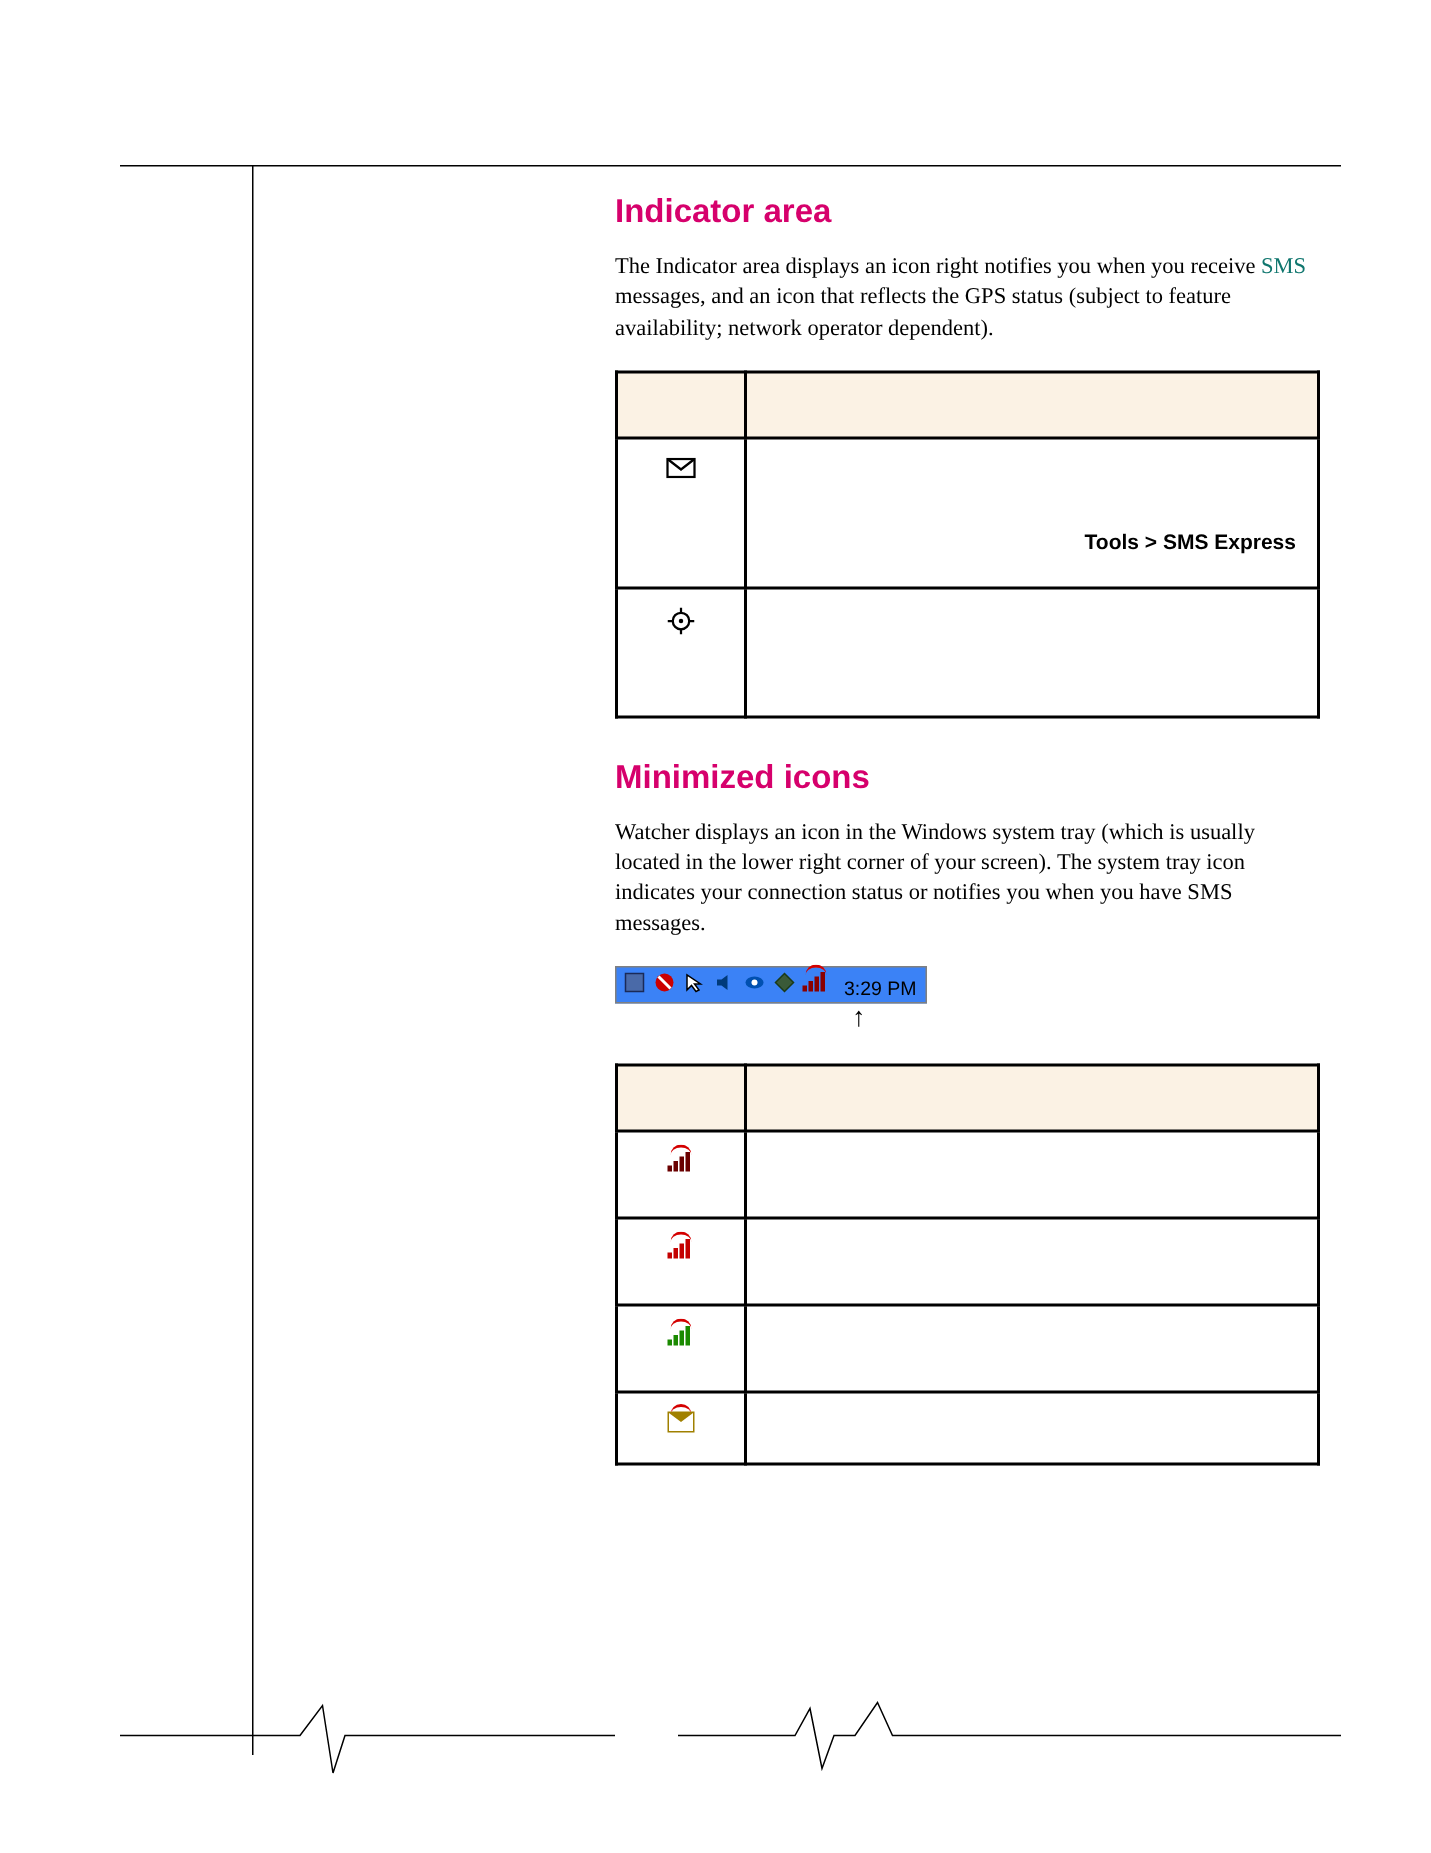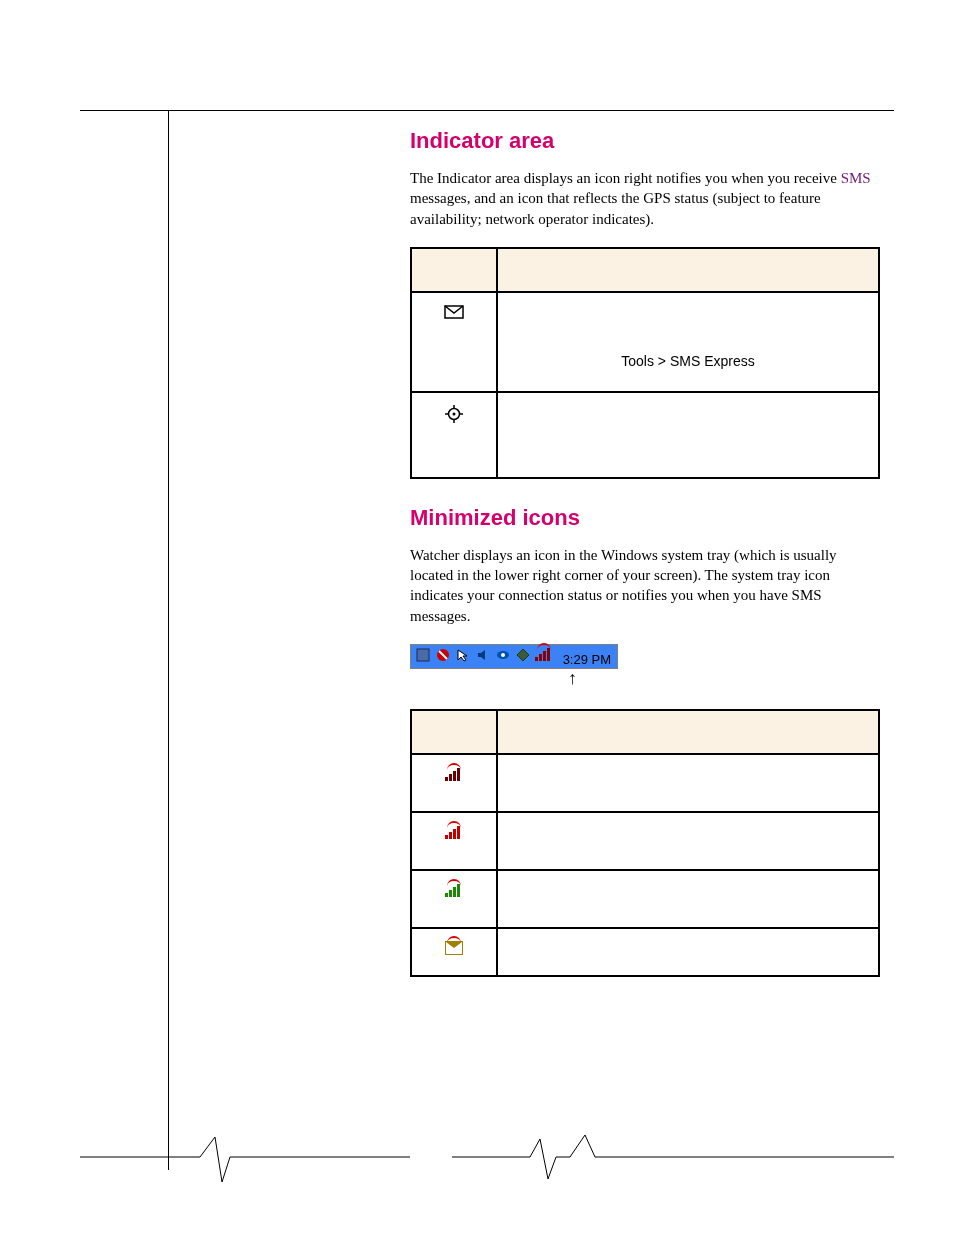--- a/index.html
+++ b/index.html
@@ -2,26 +2,26 @@
 <html><head>
 <meta charset="utf-8">
 <style>
   html,body{margin:0;padding:0;background:#fff;font-family:"Palatino Linotype","Book Antiqua",Palatino,serif;color:#000;}
   .page{width:954px;height:1235px;position:relative;box-sizing:border-box;padding:110px 56px 0 80px;}
   .rule-top{position:absolute;left:80px;top:110px;right:60px;height:0;border-top:1px solid #000;}
   .sidebar-v{position:absolute;left:168px;top:110px;width:0;height:1060px;border-left:1px solid #000;}
   .content{margin-left:330px;width:470px;}
   h2{font-family:Arial,Helvetica,sans-serif;font-weight:bold;color:#d6006c;font-size:22px;margin:18px 0 14px;}
   p{font-size:15px;line-height:1.35;margin:0 0 18px;}
-  a.link{color:#701a75;text-decoration:none;}
+  a.link{color:#0f766e;text-decoration:none;}
   table.box{border-collapse:collapse;width:100%;margin:10px 0 26px;}
   table.box th, table.box td{border:2px solid #000;padding:12px 14px;vertical-align:top;}
   table.box th{background:#fbf2e4;font-family:Arial,Helvetica,sans-serif;font-size:13px;text-align:left;height:18px;}
   .icon-col{width:56px;text-align:center;}
-  .menupath{font-family:Arial,Helvetica,sans-serif;font-weight:normal;font-size:14px;display:block;text-align:center;}
+  .menupath{font-family:Arial,Helvetica,sans-serif;font-weight:bold;font-size:14px;display:block;text-align:right;}
   .tray{display:inline-block;border:1px solid #808080;background:#3b82f6;padding:2px 6px 2px 4px;font-family:Tahoma,Arial,sans-serif;font-size:13px;color:#000;}
   .tray-icons{display:inline-flex;gap:4px;align-items:center;margin-right:6px;}
   .tray-icon{width:16px;height:16px;display:inline-block;}
   .arrow-up{display:block;margin-left:158px;margin-top:2px;font-size:18px;line-height:14px;color:#000;}
   .sig{display:inline-block;width:18px;height:14px;position:relative;}
   .sig i{position:absolute;bottom:0;width:3px;background:currentColor;}
   .sig i:nth-child(1){left:0;height:4px;} .sig i:nth-child(2){left:4px;height:7px;}
   .sig i:nth-child(3){left:8px;height:10px;} .sig i:nth-child(4){left:12px;height:13px;}
   .sig .wave{position:absolute;top:-4px;left:2px;width:14px;height:5px;border-top:2px solid #d40000;border-radius:50% 50% 0 0/100% 100% 0 0;}
   .env-small{display:inline-block;width:16px;height:12px;border:1.5px solid #a08000;position:relative;background:#fff;}
@@ -37,21 +37,21 @@
 
 <div class="page">
   <div class="rule-top"></div>
   <div class="sidebar-v"></div>
 
   <div class="content">
 
     <h2>Indicator area</h2>
 
     <p>
-      <span>The Indicator area displays an icon right notifies you when you receive </span><a class="link" href="#">SMS</a><span> messages, and an icon that reflects the GPS status (subject to feature availability; network operator indicates).</span>
+      <span>The Indicator area displays an icon right notifies you when you receive </span><a class="link" href="#">SMS</a><span> messages, and an icon that reflects the GPS status (subject to feature availability; network operator dependent).</span>
     </p>
 
     <table class="box">
       <tbody>
           <tr>
         <th class="icon-col"></th>
         <th></th>
       </tr>
       <tr>
         <td class="icon-col">

